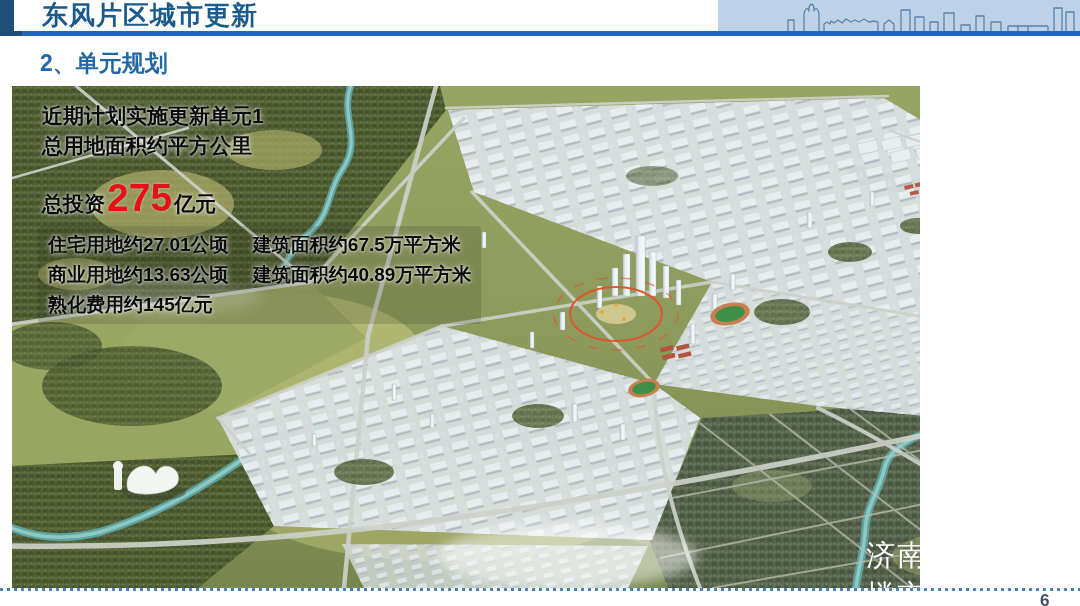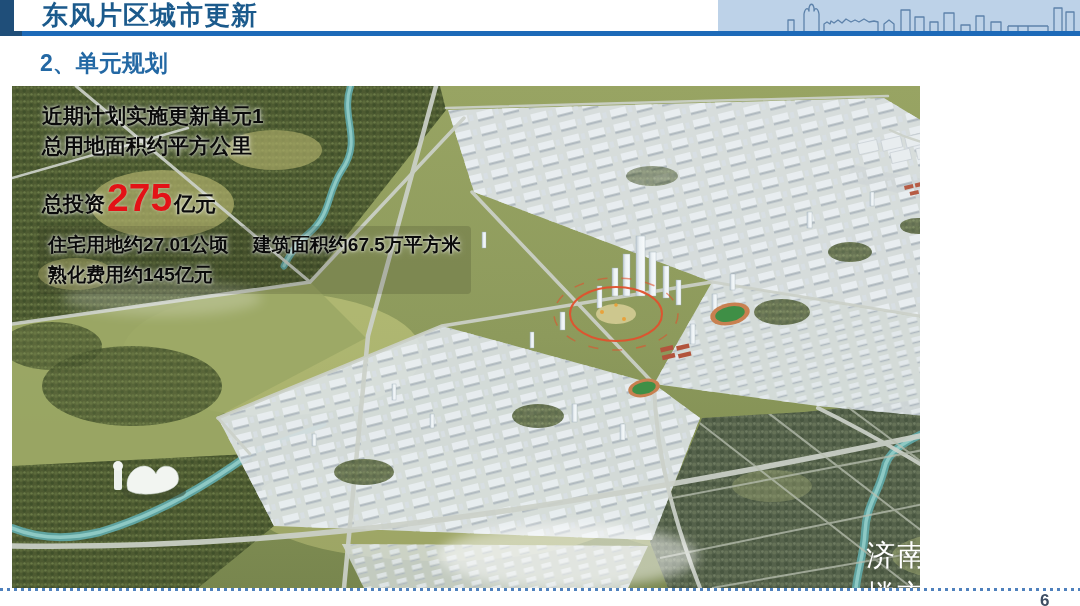--- a/index.html
+++ b/index.html
@@ -295,20 +295,21 @@
     </div>
 
     <div class="ov-line l3 bigline">
       <span>总投资</span>
         <span class="num">275</span>
         <span>亿元</span>
     </div>
 
     <div class="ov2">
       <div>住宅用地约27.01公顷　 建筑面积约67.5万平方米</div>
+      <div>商业用地约13.63公顷　 建筑面积约40.89万平方米</div>
       <div>熟化费用约145亿元</div>
     </div>
 
     <div class="wm">
       <svg width="52" height="44" viewBox="0 0 52 44">
         <ellipse cx="20" cy="16" rx="18" ry="14.5" fill="#fff"></ellipse>
         <path d="M10,28 L7,35 L16,30 Z" fill="#fff"></path>
         <circle cx="14" cy="13" r="2.3" fill="#5a6a7a"></circle>
         <circle cx="25" cy="13" r="2.3" fill="#5a6a7a"></circle>
         <ellipse cx="37" cy="30" rx="13" ry="10.5" fill="#fff"></ellipse>

